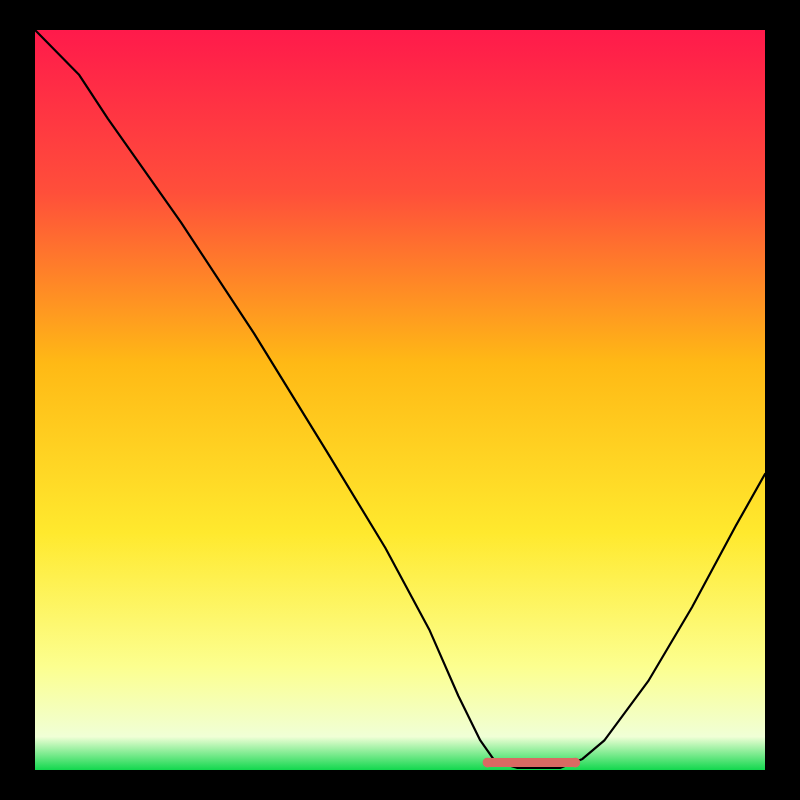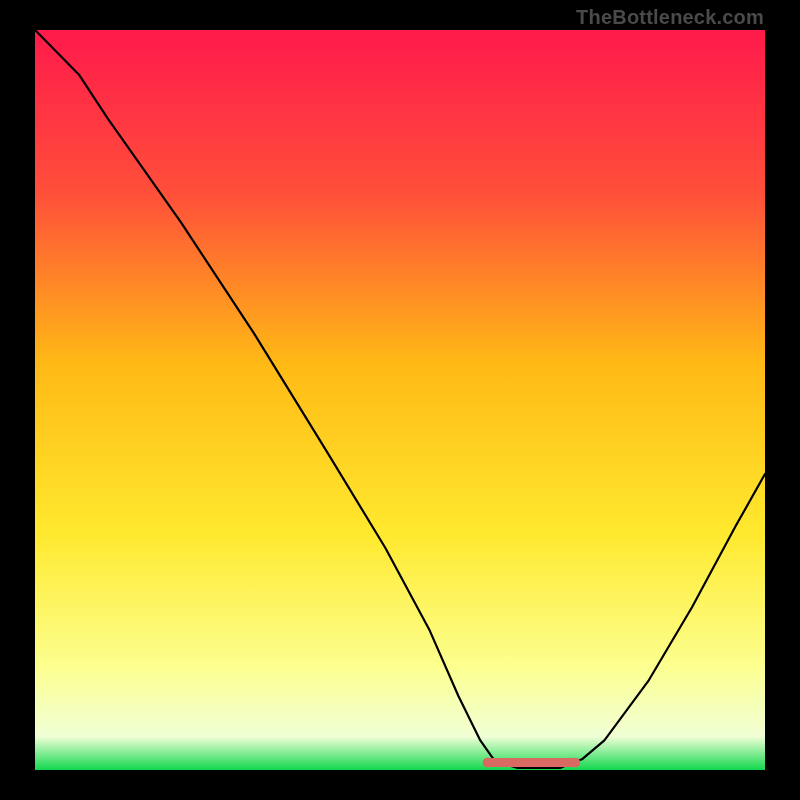--- a/index.html
+++ b/index.html
@@ -35,21 +35,20 @@
     font-weight: 600;
     letter-spacing: 0.2px;
     user-select: none;
   }
   svg { display: block; }
 </style>
 </head>
 <body>
 
 <div class="frame">
-  <div class="watermark">TheBottleneck.com</div>
 
   <div class="plot">
     <svg id="chart-svg" width="730" height="740" viewBox="0 0 730 740" preserveAspectRatio="none">
       <defs>
         <linearGradient id="bg-grad" x1="0" y1="0" x2="0" y2="1">
             <stop offset="0%" stop-color="#ff1a4b"></stop>
             <stop offset="22%" stop-color="#ff4f3a"></stop>
             <stop offset="45%" stop-color="#ffb915"></stop>
             <stop offset="68%" stop-color="#ffe92e"></stop>
             <stop offset="86%" stop-color="#fcff8f"></stop>

